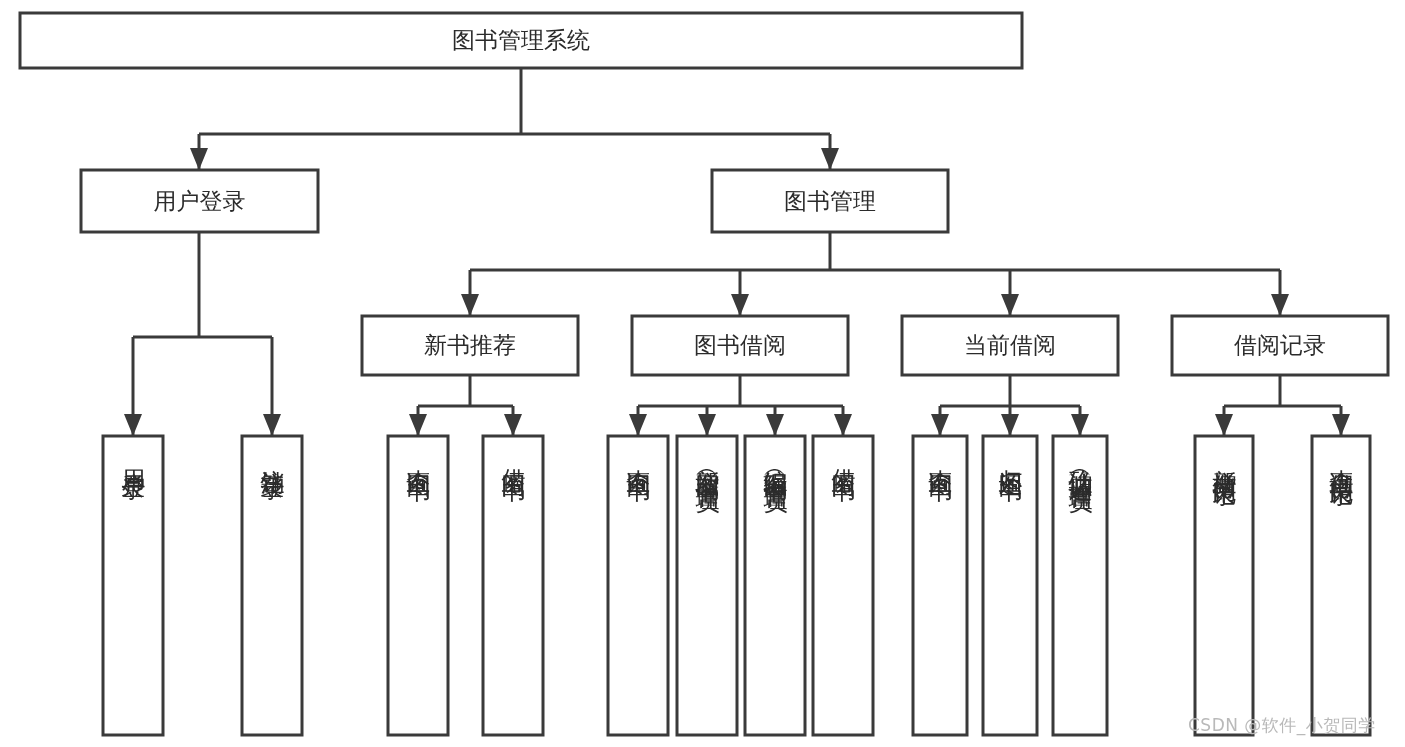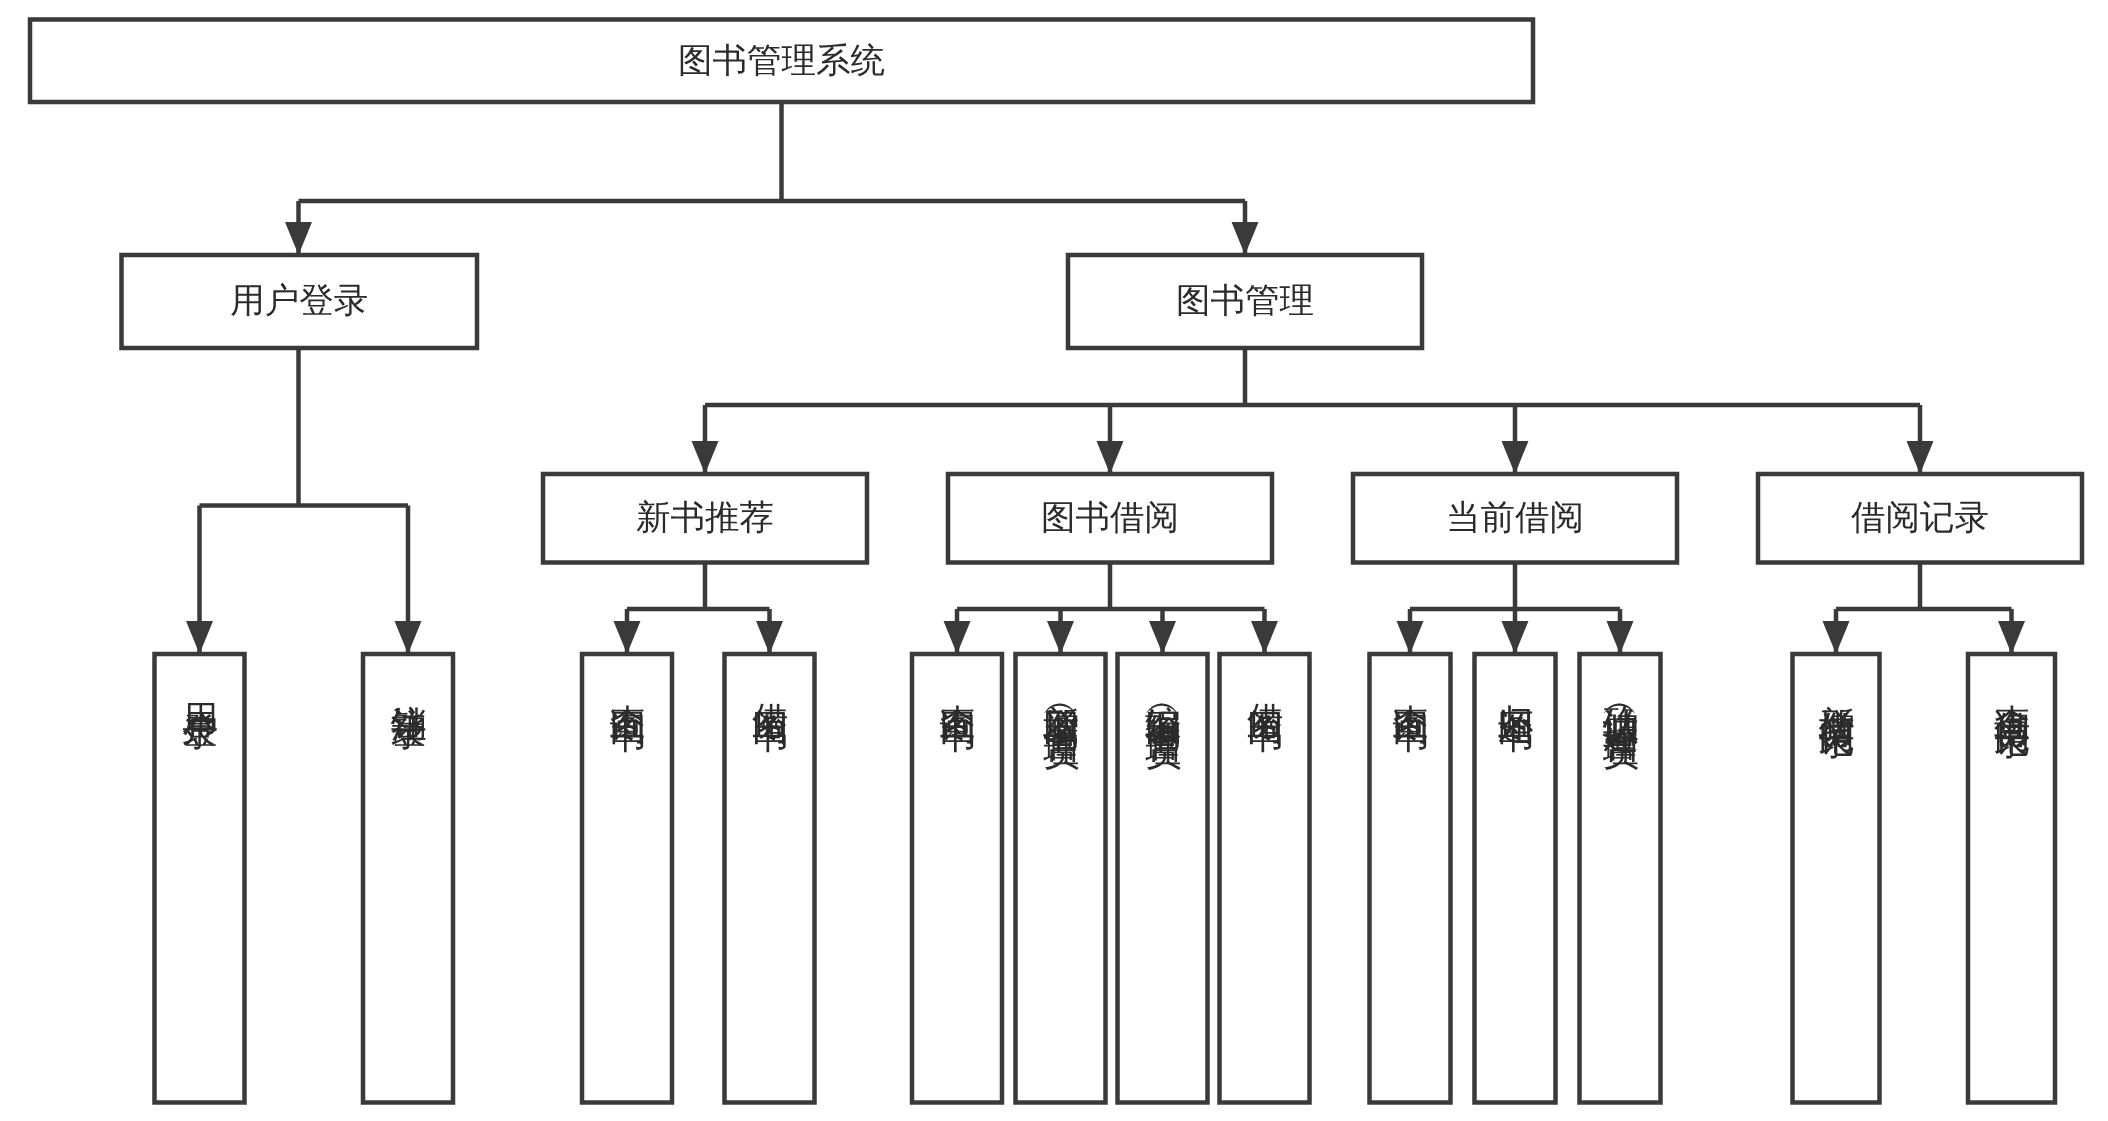--- a/index.html
+++ b/index.html
@@ -206,13 +206,14 @@
         <span class="vlabel">确认归还（管理员）</span>
       </div>
       <div class="vlabel-wrap" style="left: 1195px; top: 450px; width: 58px; height: 279px;">
         <span class="vlabel">新增借阅记录</span>
       </div>
       <div class="vlabel-wrap" style="left: 1312px; top: 450px; width: 58px; height: 279px;">
         <span class="vlabel">查询借阅记录</span>
       </div>
     </div>
 
+  <div class="watermark">CSDN @软件_小贺同学</div>
 </div>
 
 </body></html>

